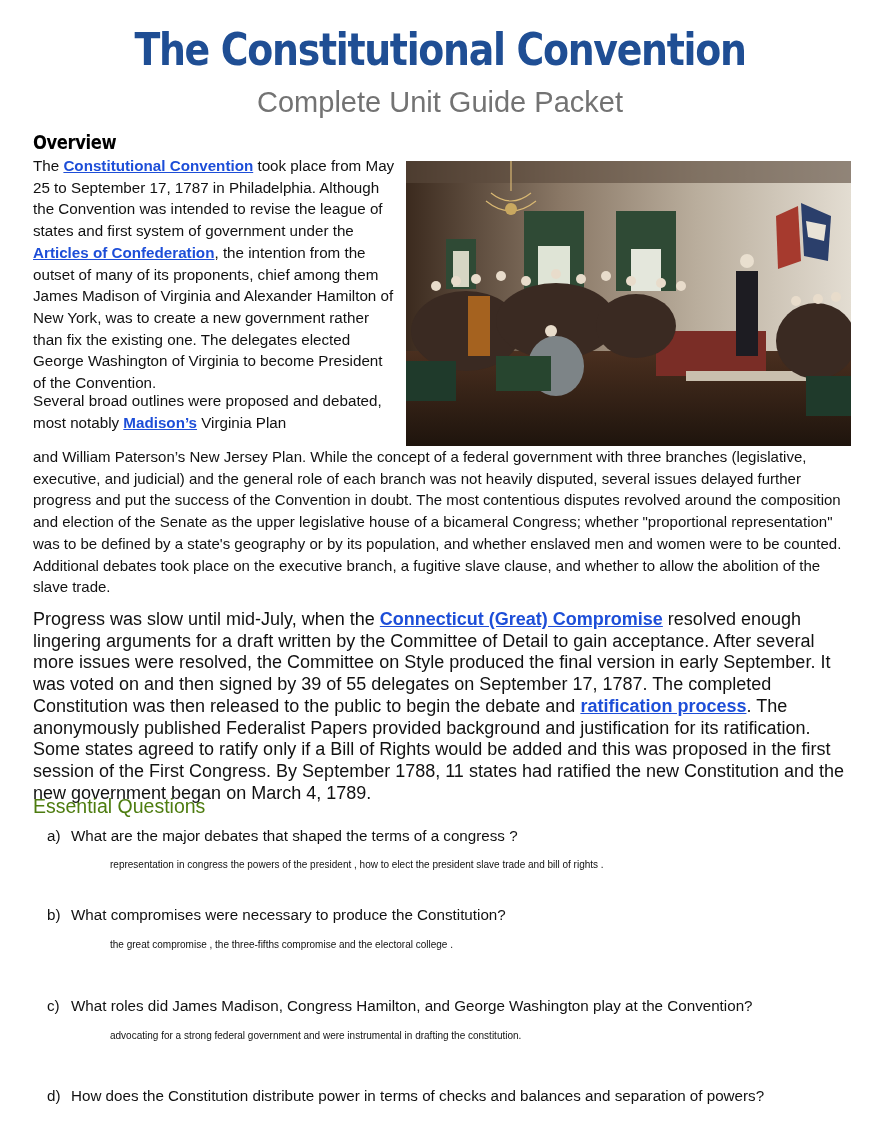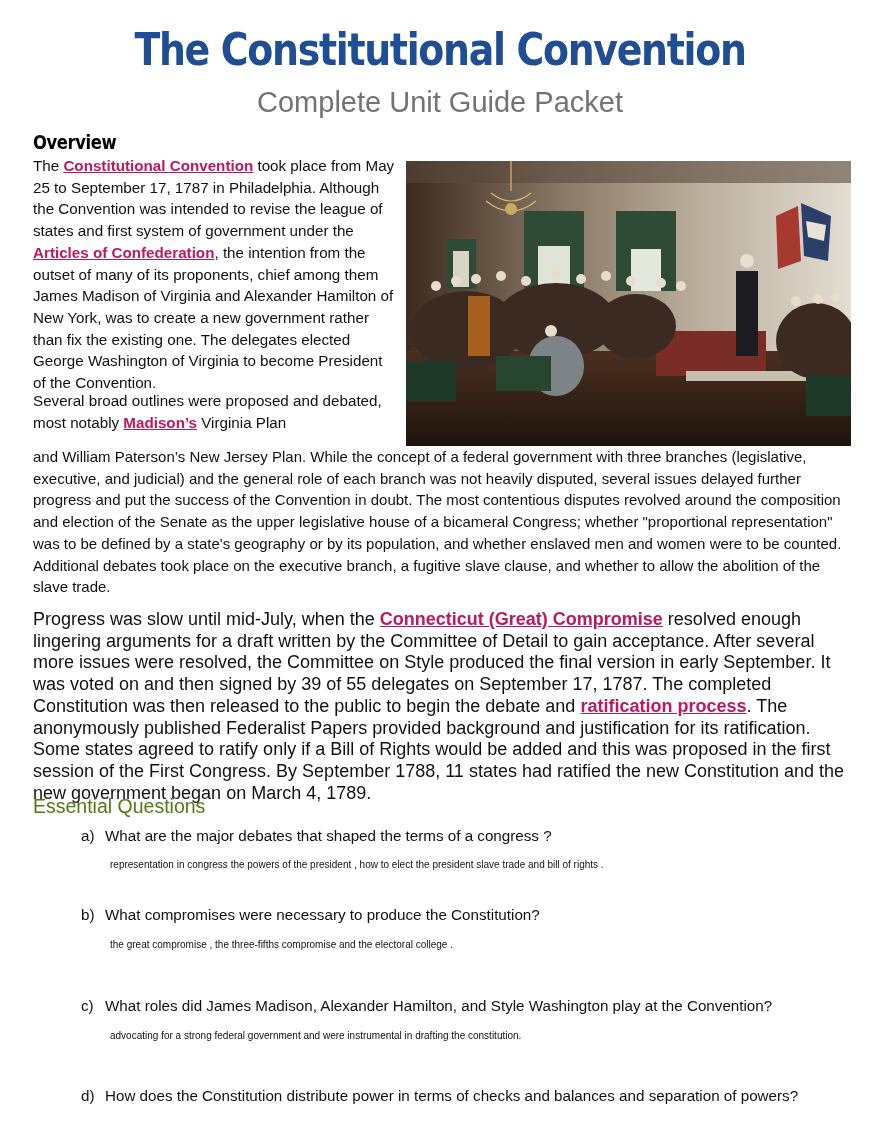--- a/index.html
+++ b/index.html
@@ -2,25 +2,25 @@
 <html><head>
 <meta charset="utf-8">
 <style>
   html, body { margin: 0; padding: 0; background: #ffffff; }
   body { width: 880px; height: 1139px; overflow: hidden; position: relative; font-family: "Liberation Sans", sans-serif; color: #111; }
   .title { position: absolute; left: 0; width: 880px; top: 22px; text-align: center; font-family: "DejaVu Sans", sans-serif; font-weight: bold; font-size: 44px; color: #1f4e94; letter-spacing: -1.5px; transform: scaleX(0.86); transform-origin: center; line-height: 56px; }
   .subtitle { position: absolute; left: 0; width: 880px; top: 84px; text-align: center; font-size: 29px; color: #737373; line-height: 36px; }
   .h-overview { position: absolute; left: 33px; top: 129px; font-family: "DejaVu Sans", sans-serif; font-weight: bold; font-size: 20px; color: #000; transform: scaleX(0.82); transform-origin: left; letter-spacing: -0.5px; line-height: 26px; }
   .painting { position: absolute; left: 406px; top: 161px; width: 445px; height: 285px; overflow: hidden; }
   .p { position: absolute; left: 33px; font-size: 15.2px; line-height: 21.7px; color: #111; }
-  .p a, .p .link { color: #be185d; font-weight: bold; text-decoration: underline; }
+  .p a, .p .link { color: #1d4ed8; font-weight: bold; text-decoration: underline; }
   .col-narrow { width: 362px; }
   .full { width: 820px; }
   .h-eq { position: absolute; left: 33px; top: 793px; font-size: 19.5px; color: #4d7c0f; line-height: 26px; }
-  .q { position: absolute; left: 47px; font-size: 15.2px; line-height: 21px; width: 800px; margin-left: 34px; }
+  .q { position: absolute; left: 47px; font-size: 15.2px; line-height: 21px; width: 800px; }
   .q .marker { display: inline-block; width: 24px; }
   .ans { position: absolute; left: 110px; width: 740px; font-size: 10px; line-height: 21px; }
 </style>
 </head>
 <body>
 
 <div class="title">The Constitutional Convention</div>
 <div class="subtitle">Complete Unit Guide Packet</div>
 
 <div class="h-overview">Overview</div>
@@ -122,19 +122,19 @@
   <span class="marker">a)</span><span>What are the major debates that shaped the terms of a congress ?</span>
 </div>
 <div class="ans" style="top:854px;">representation in congress the powers of the president ,  how to elect the president slave trade and bill of rights .</div>
 
 <div class="q" style="top:904px;">
   <span class="marker">b)</span><span>What compromises were necessary to produce the Constitution?</span>
 </div>
 <div class="ans" style="top:934px;">the great compromise , the three-fifths compromise and the electoral college .</div>
 
 <div class="q" style="top:995px;">
-  <span class="marker">c)</span><span>What roles did James Madison, Alexander Hamilton, and Style Washington play at the Convention?</span>
+  <span class="marker">c)</span><span>What roles did James Madison, Congress Hamilton, and George Washington play at the Convention?</span>
 </div>
 <div class="ans" style="top:1025px;">advocating for a strong federal government and were instrumental in drafting the constitution.</div>
 
 <div class="q" style="top:1085px;">
   <span class="marker">d)</span><span>How does the Constitution distribute power in terms of checks and balances and separation of powers?</span>
 </div>
 
 </body></html>

